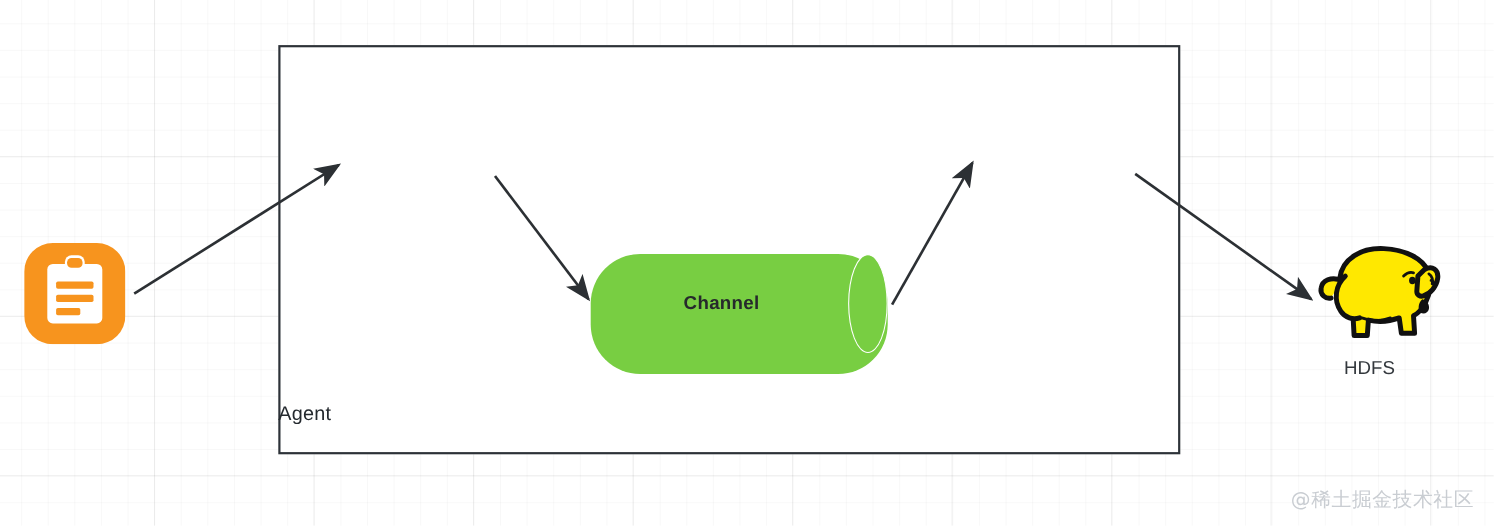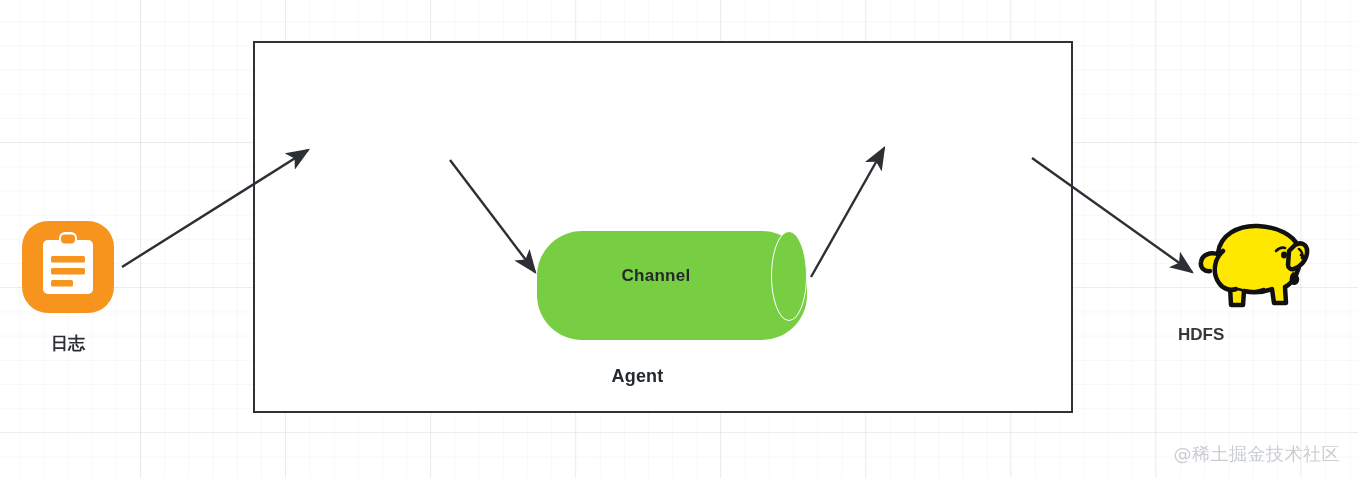--- a/index.html
+++ b/index.html
@@ -39,23 +39,22 @@
     height: 372px;
     background: #ffffff;
     border: 2px solid #2d3238;
     box-sizing: border-box;
   }
   .agent-label {
     position: absolute;
     left: 253px;
     top: 366px;
     width: 769px;
-    text-align: center;
     font-size: 18px;
-    font-weight: bold;
+    font-weight: normal;
     color: #24292e;
     letter-spacing: .2px;
   }
 
   
   .ellipse-node {
     position: absolute;
     display: flex;
     align-items: center;
     justify-content: center;
@@ -140,22 +139,23 @@
     left: 1190px;
     top: 215px;
     width: 120px;
     height: 106px;
   }
   .hdfs-caption {
     position: absolute;
     left: 1178px;
     top: 325px;
     width: 134px;
-    font-size: 17px;
-    font-weight: bold;
+    text-align: center;
+    font-size: 17px;
+    font-weight: normal;
     color: #33383d;
   }
 
   
   .watermark {
     position: absolute;
     right: 18px;
     bottom: 12px;
     font-size: 18px;
     color: #c9cdd2;
@@ -184,21 +184,20 @@
 
   <svg class="log-icon" viewBox="0 0 92 92" xmlns="http://www.w3.org/2000/svg">
     <rect x="0" y="0" width="92" height="92" rx="26" ry="26" fill="#f7941e"></rect>
     <path d="M26 19 h40 a5 5 0 0 1 5 5 v44 a5 5 0 0 1 -5 5 h-40 a5 5 0 0 1 -5 -5 v-44 a5 5 0 0 1 5 -5 z" fill="#ffffff"></path>
     <rect x="37" y="11" width="18" height="14" rx="6" ry="6" fill="#ffffff"></rect>
     <rect x="39" y="13.5" width="14" height="9" rx="4" ry="4" fill="#f7941e"></rect>
     <rect x="29" y="35" width="34" height="6.5" rx="1.6" fill="#f7941e"></rect>
     <rect x="29" y="47" width="34" height="6.5" rx="1.6" fill="#f7941e"></rect>
     <rect x="29" y="59" width="22" height="6.5" rx="1.6" fill="#f7941e"></rect>
   </svg>
-  <div class="log-caption">日志</div>
 
 
   <div class="cylinder">
     <div class="cylinder-body"></div>
     <div class="cylinder-cap"></div>
     <div class="cylinder-label">Channel</div>
   </div>
 
 
   <div class="agent-label">Agent</div>

